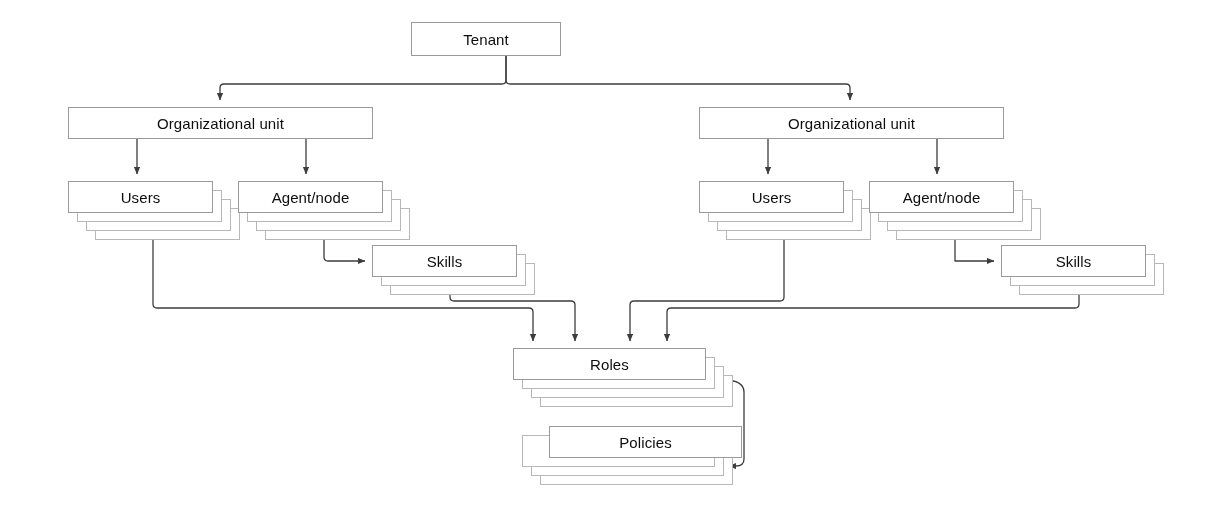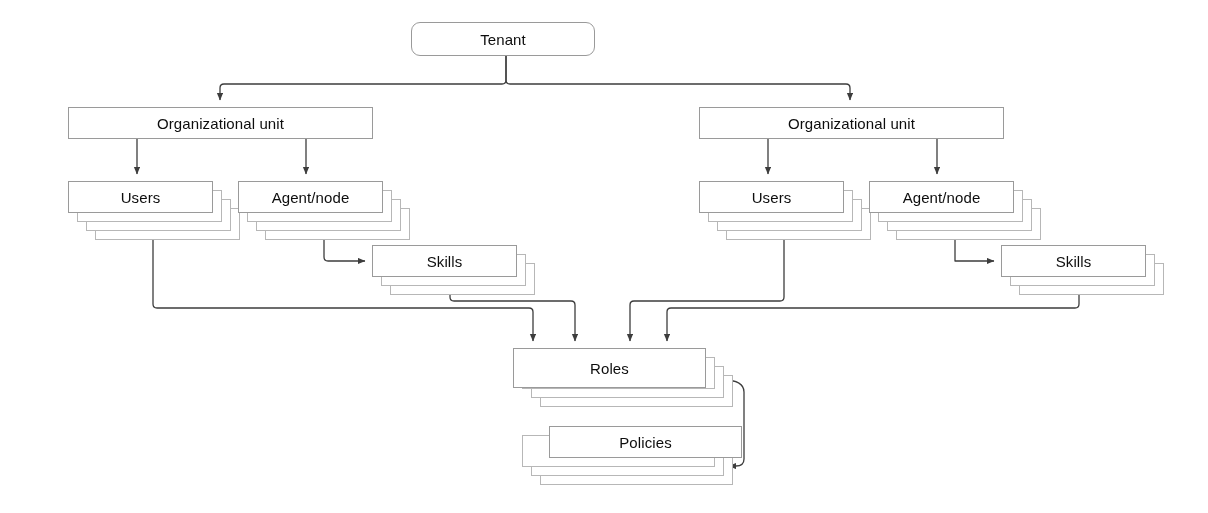--- a/index.html
+++ b/index.html
@@ -84,21 +84,21 @@
       <path d="M450,286 L450,297 Q450,301 454,301 L571,301 Q575,301 575,305 L575,341" marker-end="url(#arrowhead)"></path>
 
       <path d="M784,240 L784,297 Q784,301 780,301 L634,301 Q630,301 630,305 L630,341" marker-end="url(#arrowhead)"></path>
 
       <path d="M1079,286 L1079,304 Q1079,308 1075,308 L671,308 Q667,308 667,312 L667,341" marker-end="url(#arrowhead)"></path>
 
       <path d="M723,380 Q744,380 744,392 L744,459 Q744,466 736,466 L729,466" marker-end="url(#arrowhead)"></path>
     </g>
   </svg>
 
-  <div class="node" style="left:411px; top:22px; width:184px; height:34px;border-radius:9px;">
+  <div class="node" style="left:411px; top:22px; width:150px; height:34px;">
     <span class="node-label">Tenant</span>
   </div>
 
   <div class="node" style="left:68px; top:107px; width:305px; height:32px;">
     <span class="node-label">Organizational unit</span>
   </div>
 
   <div class="node" style="left:699px; top:107px; width:305px; height:32px;">
     <span class="node-label">Organizational unit</span>
   </div>
@@ -139,21 +139,21 @@
 
   <div class="stack-sheet" style="left:1019px; top:263px; width:145px; height:32px;"></div>
   <div class="stack-sheet" style="left:1010px; top:254px; width:145px; height:32px;"></div>
   <div class="node" style="left:1001px; top:245px; width:145px; height:32px;">
     <span class="node-label">Skills</span>
   </div>
 
   <div class="stack-sheet" style="left:540px; top:375px; width:193px; height:32px;"></div>
   <div class="stack-sheet" style="left:531px; top:366px; width:193px; height:32px;"></div>
   <div class="stack-sheet" style="left:522px; top:357px; width:193px; height:32px;"></div>
-  <div class="node" style="left:513px; top:348px; width:193px; height:40px;">
+  <div class="node" style="left:513px; top:348px; width:193px; height:32px;">
     <span class="node-label">Roles</span>
   </div>
 
   <div class="stack-sheet" style="left:540px; top:453px; width:193px; height:32px;"></div>
   <div class="stack-sheet" style="left:531px; top:444px; width:193px; height:32px;"></div>
   <div class="stack-sheet" style="left:522px; top:435px; width:193px; height:32px;"></div>
   <div class="node" style="left:513px; top:426px; width:193px; height:32px;margin-left:36px;">
     <span class="node-label">Policies</span>
   </div>
 

